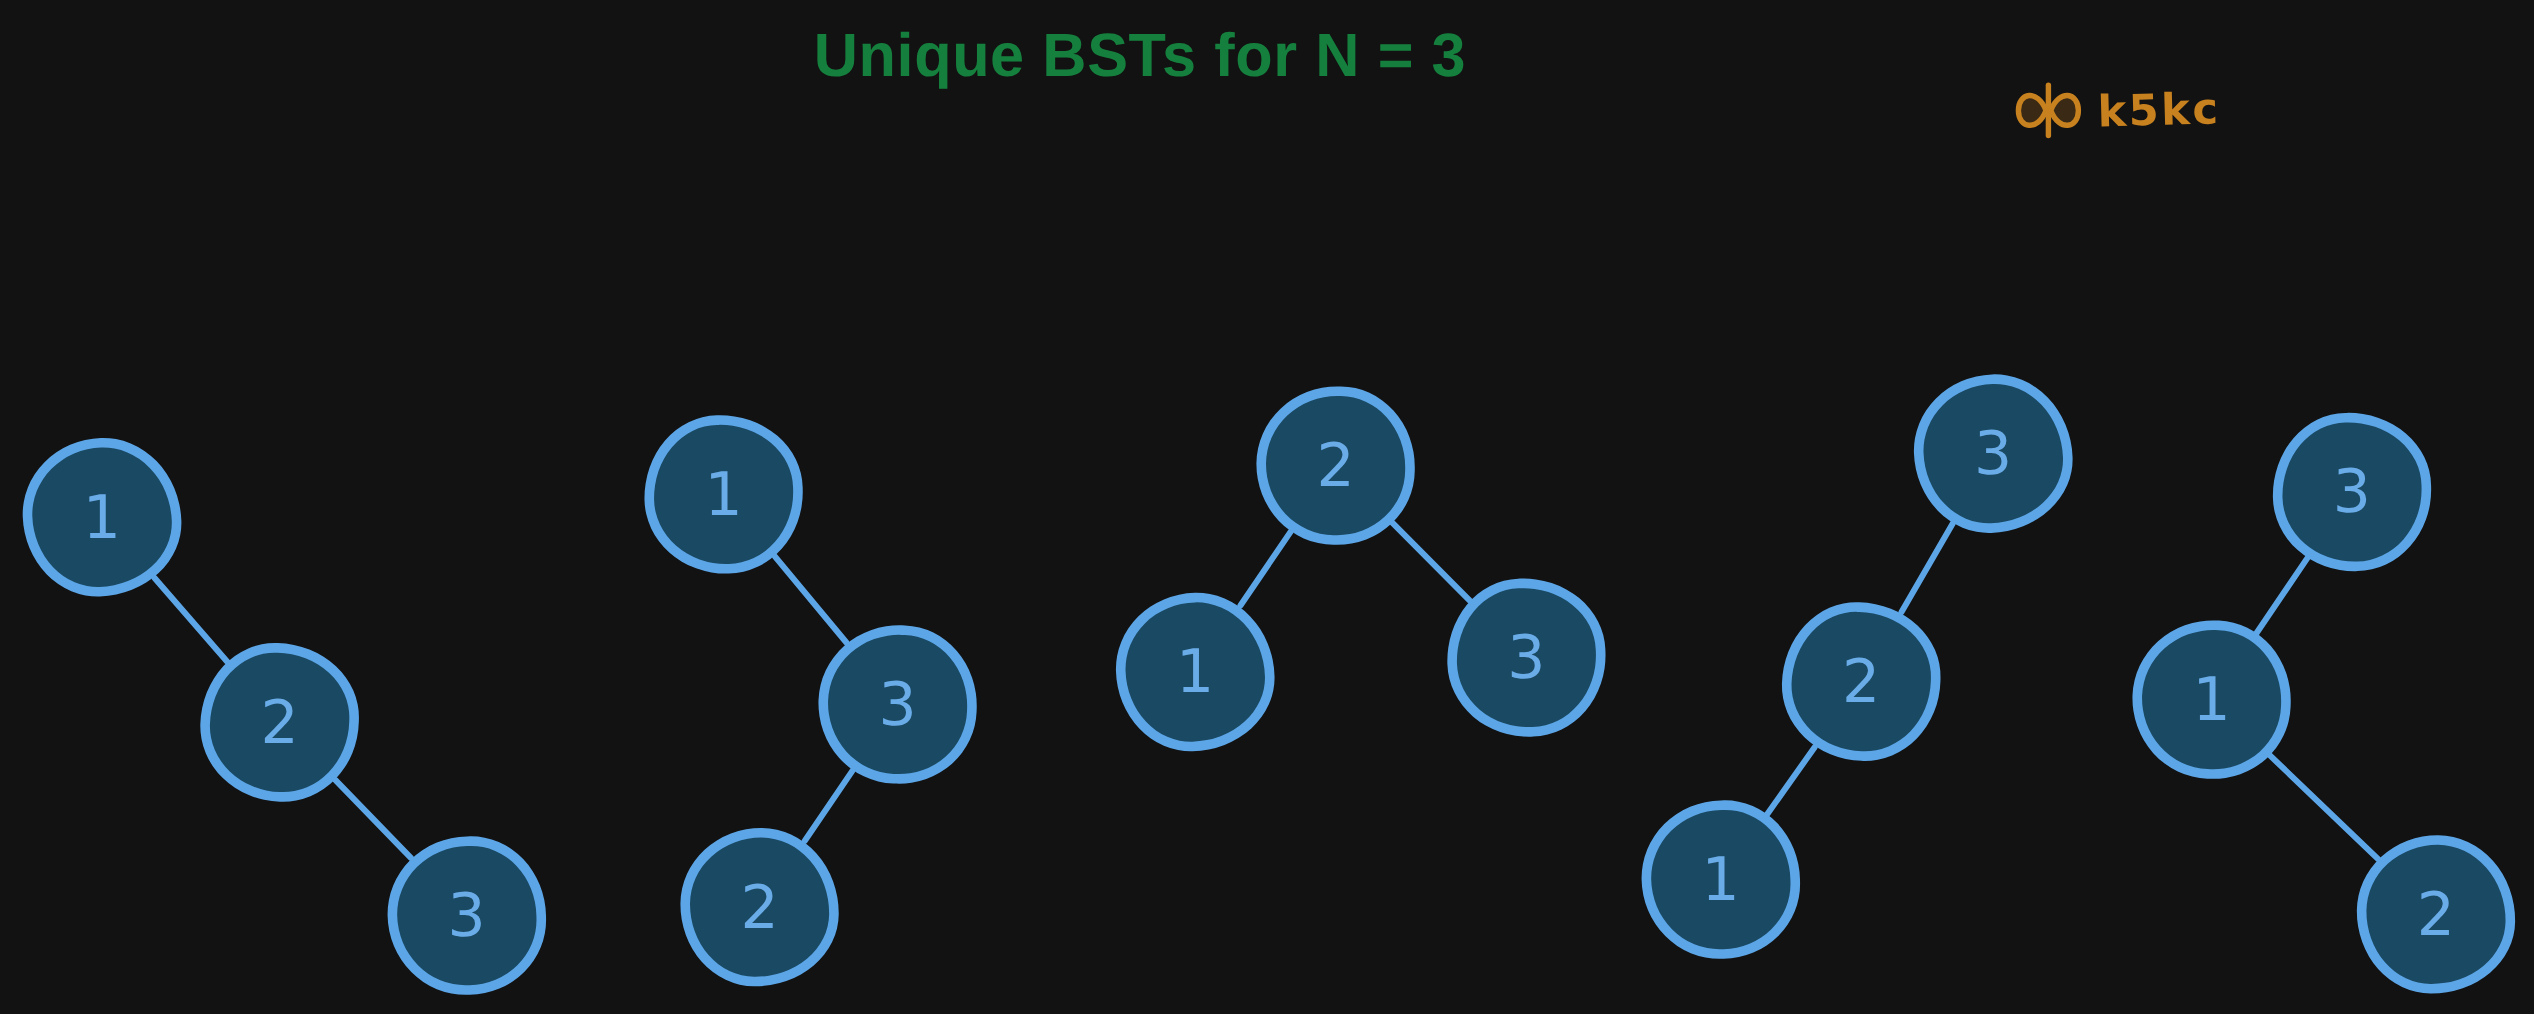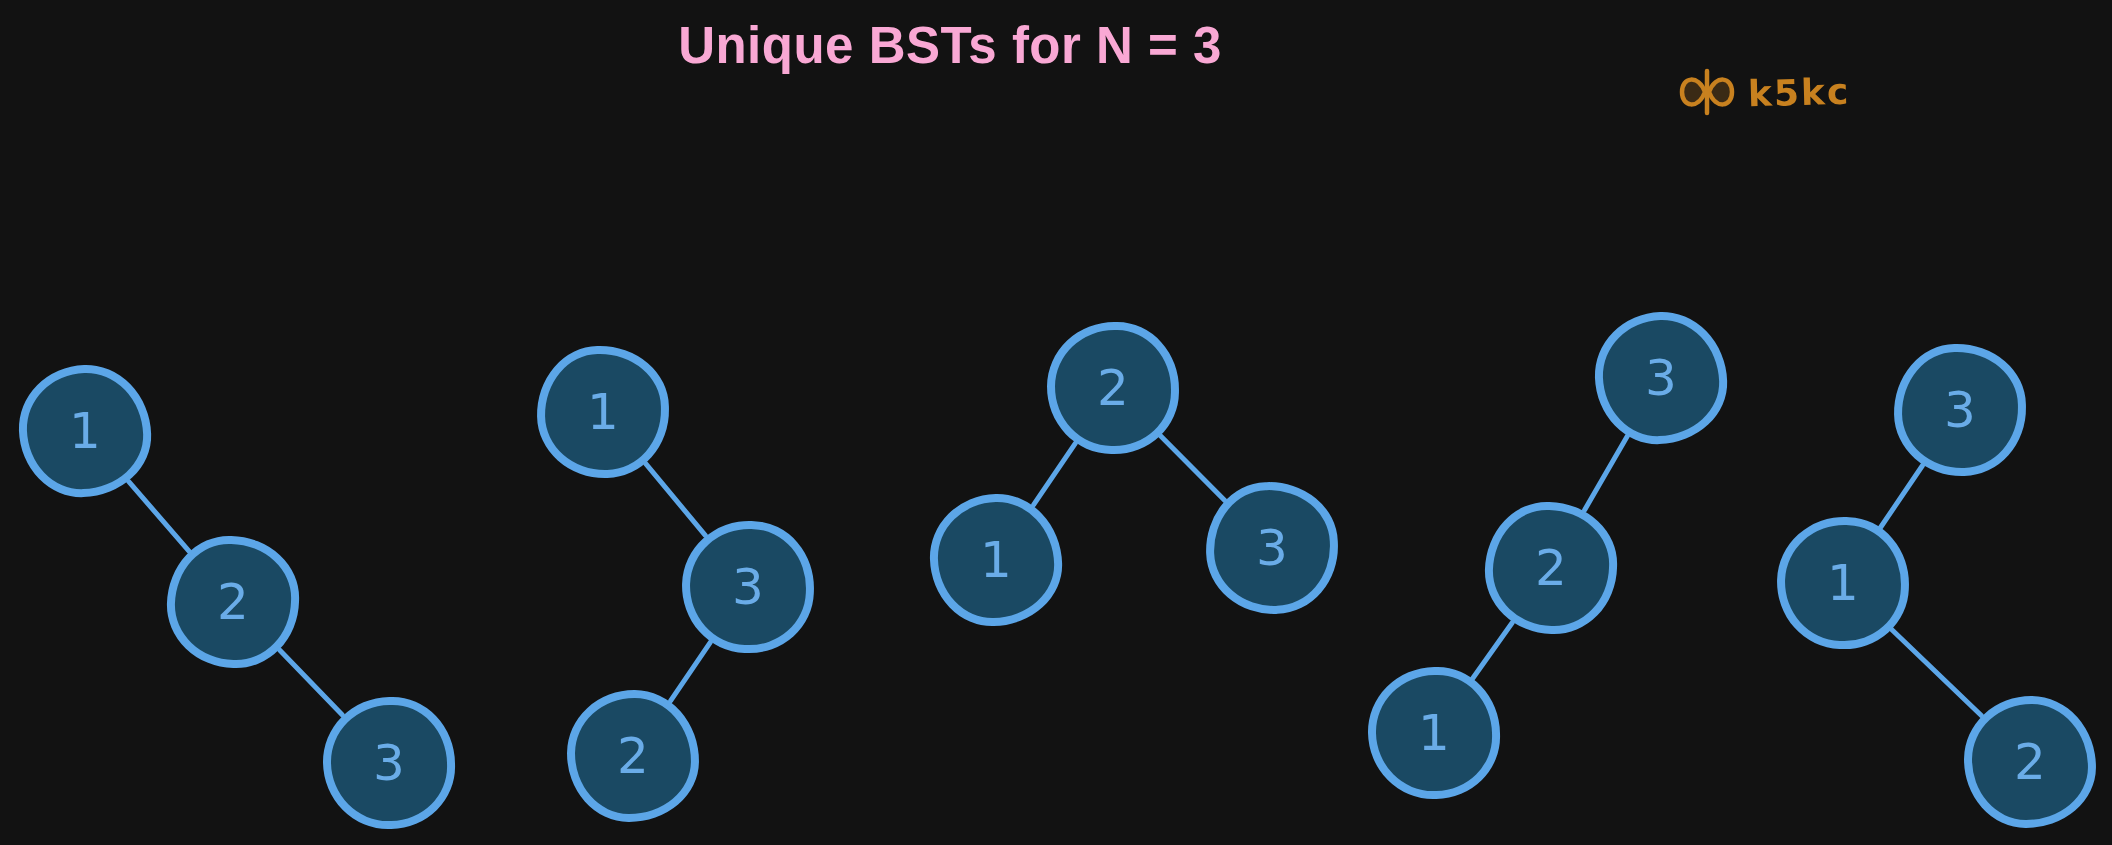--- a/index.html
+++ b/index.html
@@ -68,21 +68,21 @@
   
   .rad-a { border-radius: 51% 49% 53% 47% / 48% 54% 46% 52%; }
   .rad-b { border-radius: 47% 53% 48% 52% / 53% 47% 52% 48%; }
   .rad-c { border-radius: 52% 48% 50% 50% / 50% 52% 48% 52%; }
 </style>
 </head>
 <body style="background: rgb(18, 18, 18);">
 
 <div class="canvas">
 
-  <h1 class="page-title" style="color: #f9a8d4;">Unique BSTs for N = 3</h1>
+  <h1 class="page-title" style="color: #15803d;">Unique BSTs for N = 3</h1>
 
   <div class="logo">
     <svg width="58" height="48" viewBox="0 0 58 48">
       <path d="M27 24 C20 6, 4 9, 4 24 C4 39, 20 42, 27 24 Z" fill="rgba(200,129,31,0.22)" stroke="#c8811f" stroke-width="4.5" stroke-linejoin="round"></path>
       <path d="M31 24 C38 6, 54 9, 54 24 C54 39, 38 42, 31 24 Z" fill="rgba(200,129,31,0.22)" stroke="#c8811f" stroke-width="4.5" stroke-linejoin="round"></path>
       <line x1="29" y1="3" x2="29" y2="45" stroke="#c8811f" stroke-width="4.5" stroke-linecap="round"></line>
     </svg>
     <span class="logo-text" style="color: rgb(200, 129, 31);">k5kc</span>
   </div>
 

